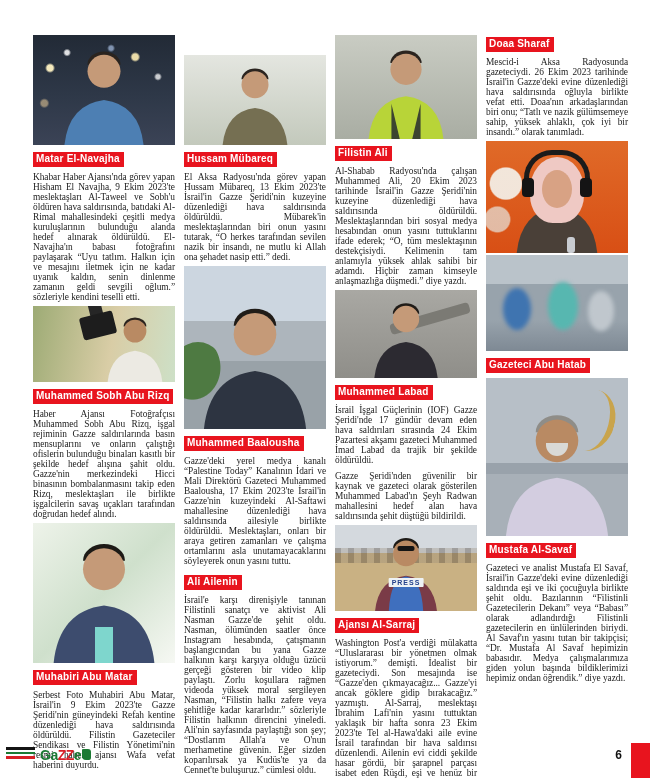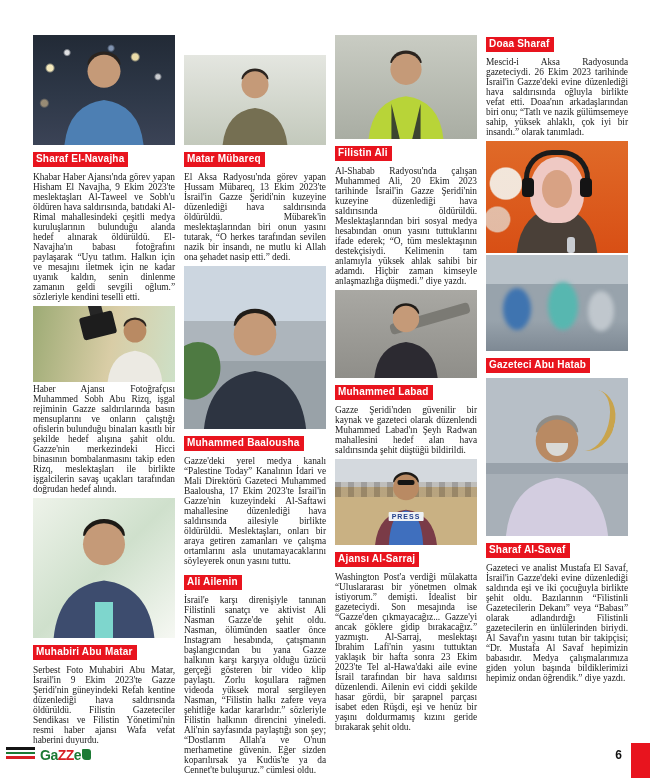--- a/index.html
+++ b/index.html
@@ -113,32 +113,33 @@
 <div class="page">
 
   <div class="col" id="col1">
     <div class="ph" id="ph-hisham">
       <svg class="bust" viewBox="0 0 100 100" preserveAspectRatio="xMidYMax meet">
         <path d="M35 27 a15 12 0 0 1 30 0 z" fill="#2b241f"></path>
         <circle cx="50" cy="33" r="15" fill="var(--skin,#c59a78)"></circle>
         <path d="M14 100 Q18 63 50 59 Q82 63 86 100 Z" fill="var(--shirt,#444)"></path>
       </svg>
     </div>
-    <span class="namebar">Sharaf El-Navajha</span>
+    <span class="namebar">Matar El-Navajha</span>
     <p class="bio">Khabar Haber Ajansı'nda görev yapan Hisham El Navajha, 9 Ekim 2023'te meslektaşları Al-Taweel ve Sobh'u öldüren hava saldırısında, batıdaki Al-Rimal mahallesindeki çeşitli medya kuruluşlarının bulunduğu alanda hedef alınarak öldürüldü. El-Navajha'ın babası fotoğrafını paylaşarak “Uyu tatlım. Halkın için ve mesajını iletmek için ne kadar uyanık kaldın, senin dinlenme zamanın geldi sevgili oğlum.” sözleriyle kendini teselli etti.</p>
 
     <div class="ph" id="ph-rizq">
       <span class="lens"></span>
       <span class="cam"></span>
       <svg class="bust" viewBox="0 0 100 100" preserveAspectRatio="xMidYMax meet">
         <path d="M35 27 a15 12 0 0 1 30 0 z" fill="#2b241f"></path>
         <circle cx="50" cy="33" r="15" fill="var(--skin,#c59a78)"></circle>
         <path d="M14 100 Q18 63 50 59 Q82 63 86 100 Z" fill="var(--shirt,#444)"></path>
       </svg>
     </div>
+    <span class="namebar">Muhammed Sobh Abu Rizq</span>
     <p class="bio">Haber Ajansı Fotoğrafçısı Muhammed Sobh Abu Rizq, işgal rejiminin Gazze saldırılarında basın mensuplarını ve onların çalıştığı ofislerin bulunduğu binaları kasıtlı bir şekilde hedef alışına şahit oldu. Gazze'nin merkezindeki Hicci binasının bombalanmasını takip eden Rizq, meslektaşları ile birlikte işgalcilerin savaş uçakları tarafından doğrudan hedef alındı.</p>
 
     <div class="ph" id="ph-matar">
       <svg class="bust" viewBox="0 0 100 100" preserveAspectRatio="xMidYMax meet">
         <path d="M35 27 a15 12 0 0 1 30 0 z" fill="#1d1a16"></path>
         <circle cx="50" cy="33" r="15" fill="var(--skin,#c59a78)"></circle>
         <path d="M14 100 Q18 63 50 59 Q82 63 86 100 Z" fill="var(--shirt,#444)"></path>
       </svg>
       <span class="inner-shirt"></span>
     </div>
@@ -147,21 +148,21 @@
   </div>
 
   <div class="col" id="col2">
     <div class="ph" id="ph-hussam">
       <svg class="bust" viewBox="0 0 100 100" preserveAspectRatio="xMidYMax meet">
         <path d="M35 27 a15 12 0 0 1 30 0 z" fill="#2b241f"></path>
         <circle cx="50" cy="33" r="15" fill="var(--skin,#c59a78)"></circle>
         <path d="M14 100 Q18 63 50 59 Q82 63 86 100 Z" fill="var(--shirt,#444)"></path>
       </svg>
     </div>
-    <span class="namebar">Matar Mübareq</span>
+    <span class="namebar">Hussam Mübareq</span>
     <p class="bio">El Aksa Radyosu'nda görev yapan Hussam Mübareq, 13 Ekim 2023'te İsrail'in Gazze Şeridi'nin kuzeyine düzenlediği hava saldırısında öldürüldü. Mübarek'in meslektaşlarından biri onun yasını tutarak, “O herkes tarafından sevilen nazik bir insandı, ne mutlu ki Allah ona şehadet nasip etti.” dedi.</p>
 
     <div class="ph" id="ph-baalousha">
       <span class="palm"></span>
       <svg class="bust" viewBox="0 0 100 100" preserveAspectRatio="xMidYMax meet">
         <path d="M35 27 a15 12 0 0 1 30 0 z" fill="#201c18"></path>
         <circle cx="50" cy="33" r="15" fill="var(--skin,#c59a78)"></circle>
         <path d="M14 100 Q18 63 50 59 Q82 63 86 100 Z" fill="var(--shirt,#444)"></path>
       </svg>
     </div>
@@ -187,21 +188,22 @@
 
     <div class="ph" id="ph-labadp">
       <span class="bar"></span>
       <svg class="bust" viewBox="0 0 100 100" preserveAspectRatio="xMidYMax meet">
         <path d="M35 27 a15 12 0 0 1 30 0 z" fill="#201c18"></path>
         <circle cx="50" cy="33" r="15" fill="var(--skin,#c59a78)"></circle>
         <path d="M14 100 Q18 63 50 59 Q82 63 86 100 Z" fill="var(--shirt,#444)"></path>
       </svg>
     </div>
     <span class="namebar">Muhammed Labad</span>
-    <p class="bio">Gazze Şeridi'nden güvenilir bir kaynak ve gazeteci olarak düzenlendi Muhammed Labad'ın Şeyh Radwan mahallesini hedef alan hava saldırısında şehit düştüğü bildirildi.</p>
+    <p class="bio">İsrail İşgal Güçlerinin (IOF) Gazze Şeridi'nde 17 gündür devam eden hava saldırıları sırasında 24 Ekim Pazartesi akşamı gazeteci Muhammed İmad Labad da trajik bir şekilde öldürüldü.</p>
+    <p class="bio">Gazze Şeridi'nden güvenilir bir kaynak ve gazeteci olarak gösterilen Muhammed Labad'ın Şeyh Radwan mahallesini hedef alan hava saldırısında şehit düştüğü bildirildi.</p>
 
     <div class="ph" id="ph-press">
       <span class="crowd"></span>
       <svg class="bust" viewBox="0 0 100 100" preserveAspectRatio="xMidYMax meet">
         <path d="M35 27 a15 12 0 0 1 30 0 z" fill="#1d1a16"></path>
         <circle cx="50" cy="33" r="15" fill="var(--skin,#b98a63)"></circle>
         <path d="M14 100 Q18 63 50 59 Q82 63 86 100 Z" fill="#7a3b47"></path>
         <path d="M30 100 Q32 62 50 60 Q68 62 70 100 Z" fill="var(--shirt,#3f6fbe)"></path>
       </svg>
       <span class="shades"></span>
@@ -237,21 +239,21 @@
     <div class="ph" id="ph-hatab">
       <span class="desk"></span>
       <span class="swoosh"></span>
       <svg class="bust" viewBox="0 0 100 100" preserveAspectRatio="xMidYMax meet">
         <path d="M35 27 a15 12 0 0 1 30 0 z" fill="#8f8d88"></path>
         <circle cx="50" cy="33" r="15" fill="var(--skin,#b98a63)"></circle>
         <path d="M14 100 Q18 63 50 59 Q82 63 86 100 Z" fill="var(--shirt,#d3cde0)"></path>
       </svg>
       <span class="beard"></span>
     </div>
-    <span class="namebar">Sharaf Al-Savaf</span>
+    <span class="namebar">Mustafa Al-Savaf</span>
     <p class="bio">Gazeteci ve analist Mustafa El Savaf, İsrail'in Gazze'deki evine düzenlediği saldırıda eşi ve iki çocuğuyla birlikte şehit oldu. Bazılarının “Filistinli Gazetecilerin Dekanı” veya “Babası” olarak adlandırdığı Filistinli gazetecilerin en ünlülerinden biriydi. Al Savaf'ın yasını tutan bir takipçisi; “Dr. Mustafa Al Savaf hepimizin babasıdır. Medya çalışmalarımıza giden yolun başında bildiklerimizi hepimiz ondan öğrendik.” diye yazdı.</p>
   </div>
 
   <div class="footer-logo">
     <span class="flag">
       <i class="f1"></i>
         <i class="f2"></i>
         <i class="f3"></i>
     </span>
     <span class="logo-text"><span class="lg-green">Ga</span><span class="lg-red">ZZ</span><span class="lg-green">e</span><span class="logo-mark"></span></span>

